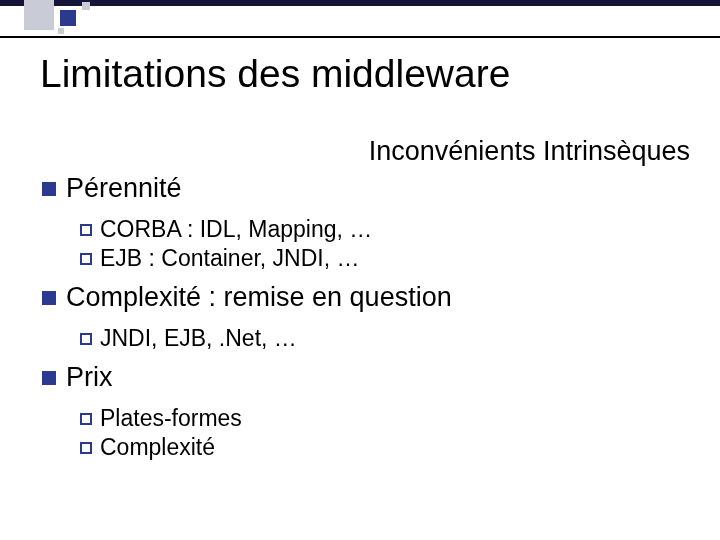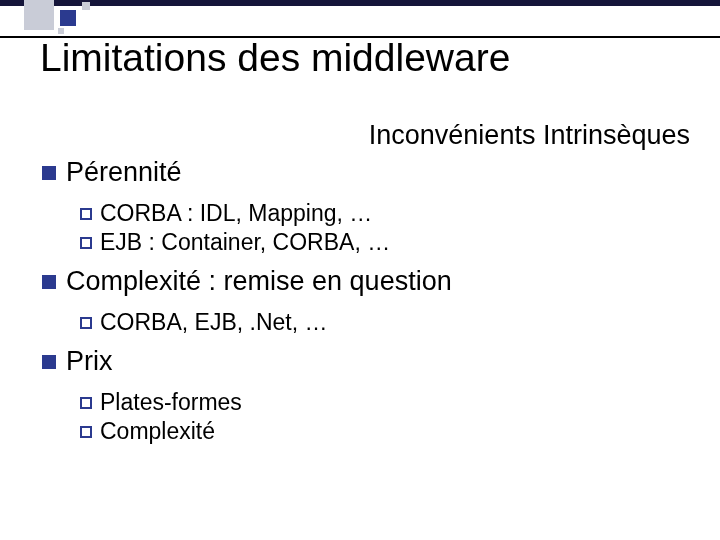--- a/index.html
+++ b/index.html
@@ -61,21 +61,21 @@
   .hr {
     position: absolute;
     top: 36px;
     left: 0;
     width: 720px;
     height: 2px;
     background: #000;
   }
   .slide {
     position: absolute;
-    top: 36px;
+    top: 52px;
     left: 40px;
     right: 30px;
   }
   .title {
     font-size: 39px;
     font-weight: 400;
     color: #000;
     margin-bottom: 40px;
     letter-spacing: 0px;
   }
@@ -140,27 +140,27 @@
 
 <div class="slide">
   <div class="title">Limitations des middleware</div>
   <div class="subhead">Inconvénients Intrinsèques</div>
 
   <ul class="lvl1">
     <li>
       <span class="b1"></span><span class="lvl1-text">Pérennité</span>
       <ul class="lvl2">
         <li><span class="b2"></span><span class="lvl2-text">CORBA : IDL, Mapping, …</span></li>
-        <li><span class="b2"></span><span class="lvl2-text">EJB : Container, CORBA, …</span></li>
+        <li><span class="b2"></span><span class="lvl2-text">EJB : Container, JNDI, …</span></li>
       </ul>
     </li>
     <li>
       <span class="b1"></span><span class="lvl1-text">Complexité : remise en question</span>
       <ul class="lvl2">
-        <li><span class="b2"></span><span class="lvl2-text">CORBA, EJB, .Net, …</span></li>
+        <li><span class="b2"></span><span class="lvl2-text">JNDI, EJB, .Net, …</span></li>
       </ul>
     </li>
     <li>
       <span class="b1"></span><span class="lvl1-text">Prix</span>
       <ul class="lvl2">
         <li><span class="b2"></span><span class="lvl2-text">Plates-formes</span></li>
         <li><span class="b2"></span><span class="lvl2-text">Complexité</span></li>
       </ul>
     </li>
   </ul>

